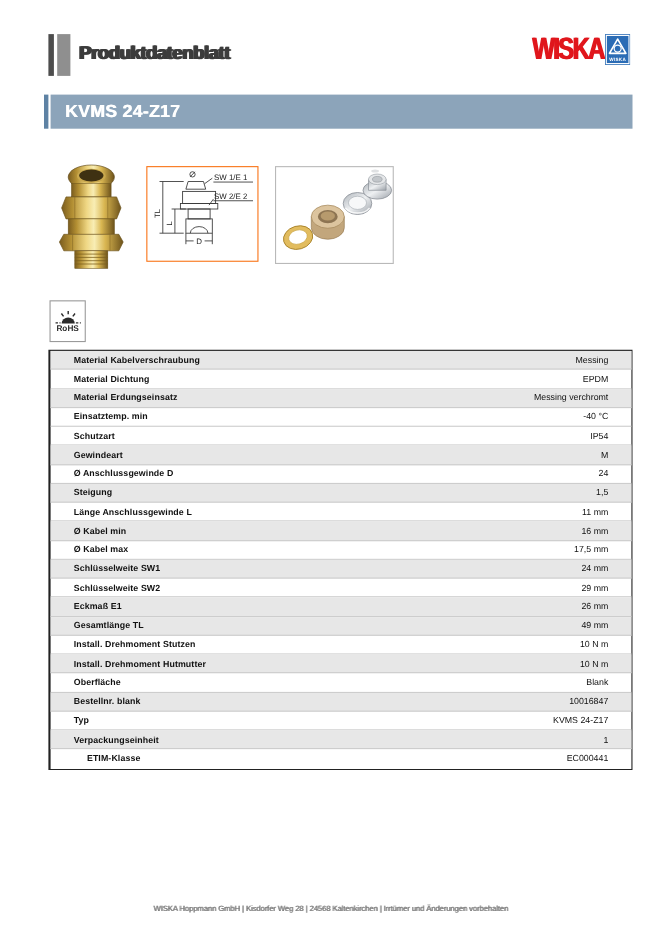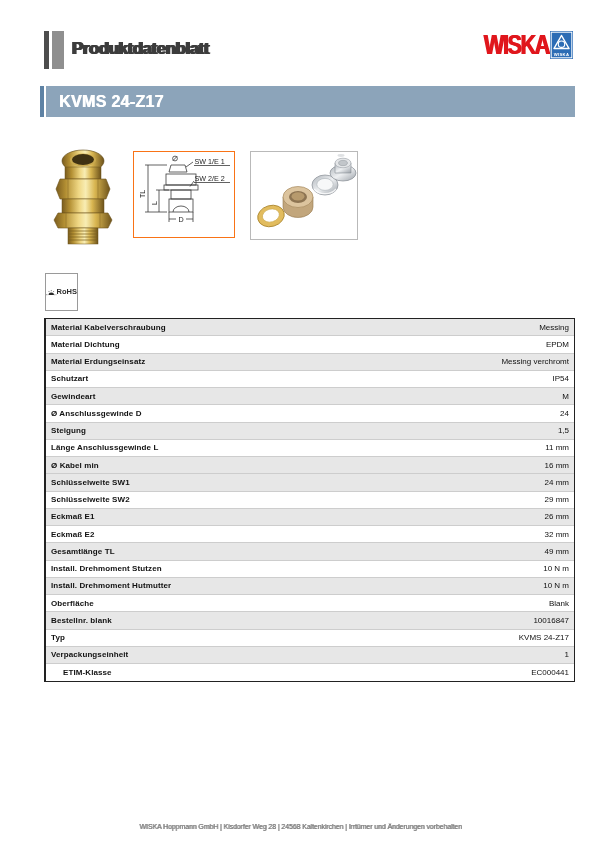--- a/index.html
+++ b/index.html
@@ -25,26 +25,26 @@
 
   
   .fig { position:absolute; background:#fff; }
   .fig1 { left:52px;  top:146px; width:62px;  height:102px; }
   .fig2 { left:133px; top:151px; width:102px; height:87px; border:1px solid #f97316;text-align:right; }
   .fig3 { left:250px; top:151px; width:108px; height:89px; border:1px solid #b9b9b9; }
   .fig svg { display:block; width:100%; height:100%; }
 
   
   .rohs { position:absolute; left:45px; top:273px; width:33px; height:38px; border:1px solid #9a9a9a;
-          display:flex; flex-direction:row; align-items:center; justify-content:center; background:#fff; }
+          display:flex; flex-direction:column; align-items:center; justify-content:center; background:#fff; }
   .rohs-label { font-size:7.5px; font-weight:bold; color:#2b2b2b; margin-top:-1px; letter-spacing:0; }
 
   
   .spec-table { position:absolute; left:44px; top:318px; width:531px; border:1px solid #222; border-left-width:2px; background:#fff; }
-  .row { display:flex; justify-content:space-between; align-items:center; height:17.25px; padding:0 5px;
+  .row { display:flex; justify-content:space-between; align-items:center; height:17.25px; padding:0 21px;
          border-bottom:1px solid #cdcdcd; font-size:8px; color:#111; }
   .row:last-child { border-bottom:none;margin-left:12px; }
   .row.odd { background:var(--row_alt); }
   .row .lbl { font-weight:bold; letter-spacing:0.1px; }
   .row .val { }
 
   
   .footer { position:absolute; left:0; right:0; top:823px; text-align:center; font-size:7px; color:var(--footer_gray);
             text-shadow:0.7px 0 0 currentColor; letter-spacing:-0.1px; }
 
@@ -198,20 +198,24 @@
     <div class="row even">
       <span class="lbl">Material Dichtung</span>
       <span class="val">EPDM</span>
     </div>
 
     <div class="row odd">
       <span class="lbl">Material Erdungseinsatz</span>
       <span class="val">Messing verchromt</span>
     </div>
 
+    <div class="row even">
+      <span class="lbl">Einsatztemp. min</span>
+      <span class="val">-40 °C</span>
+    </div>
 
 
     <div class="row even">
       <span class="lbl">Schutzart</span>
       <span class="val">IP54</span>
     </div>
 
     <div class="row odd">
       <span class="lbl">Gewindeart</span>
       <span class="val">M</span>
@@ -230,40 +234,40 @@
     <div class="row even">
       <span class="lbl">Länge Anschlussgewinde L</span>
       <span class="val">11 mm</span>
     </div>
 
     <div class="row odd">
       <span class="lbl">Ø Kabel min</span>
       <span class="val">16 mm</span>
     </div>
 
+    <div class="row even">
+      <span class="lbl">Ø Kabel max</span>
+      <span class="val">17,5 mm</span>
+    </div>
 
     <div class="row odd">
       <span class="lbl">Schlüsselweite SW1</span>
       <span class="val">24 mm</span>
     </div>
 
     <div class="row even">
       <span class="lbl">Schlüsselweite SW2</span>
       <span class="val">29 mm</span>
     </div>
 
     <div class="row odd">
       <span class="lbl">Eckmaß E1</span>
       <span class="val">26 mm</span>
     </div>
 
-    <div class="row even">
-      <span class="lbl">Eckmaß E2</span>
-      <span class="val">32 mm</span>
-    </div>
 
     <div class="row odd">
       <span class="lbl">Gesamtlänge TL</span>
       <span class="val">49 mm</span>
     </div>
 
     <div class="row even">
       <span class="lbl">Install. Drehmoment Stutzen</span>
       <span class="val">10 N m</span>
     </div>

